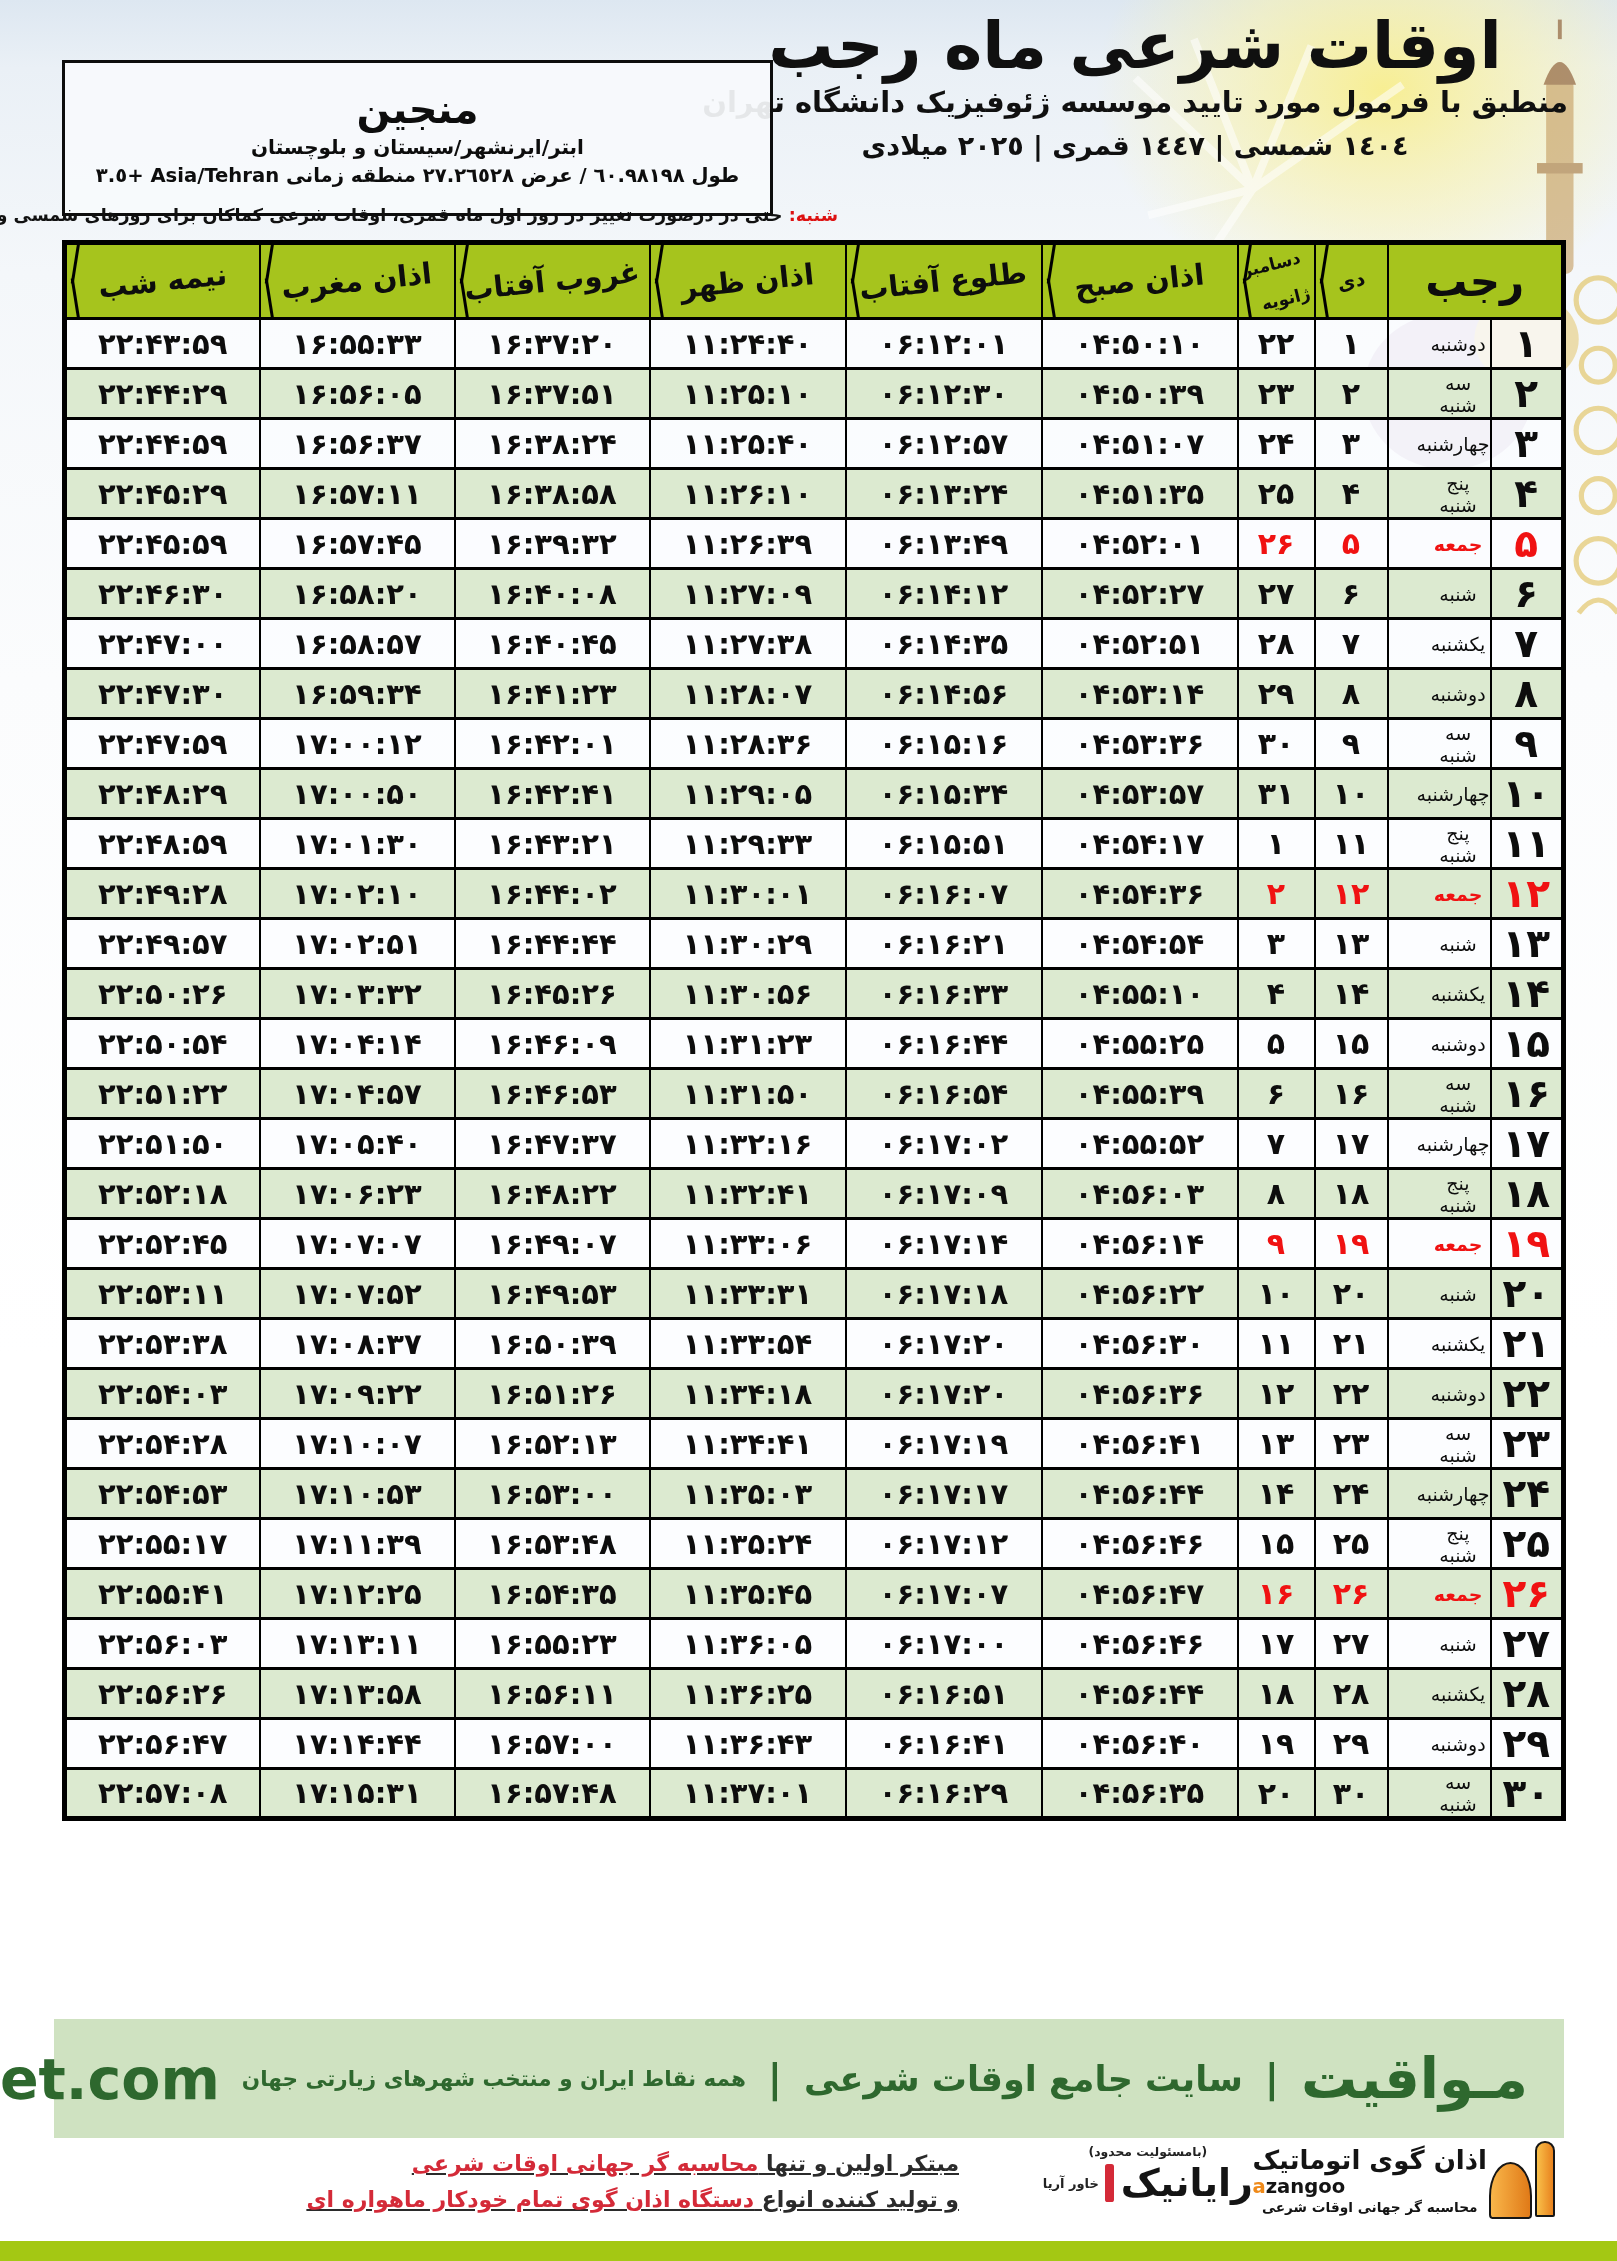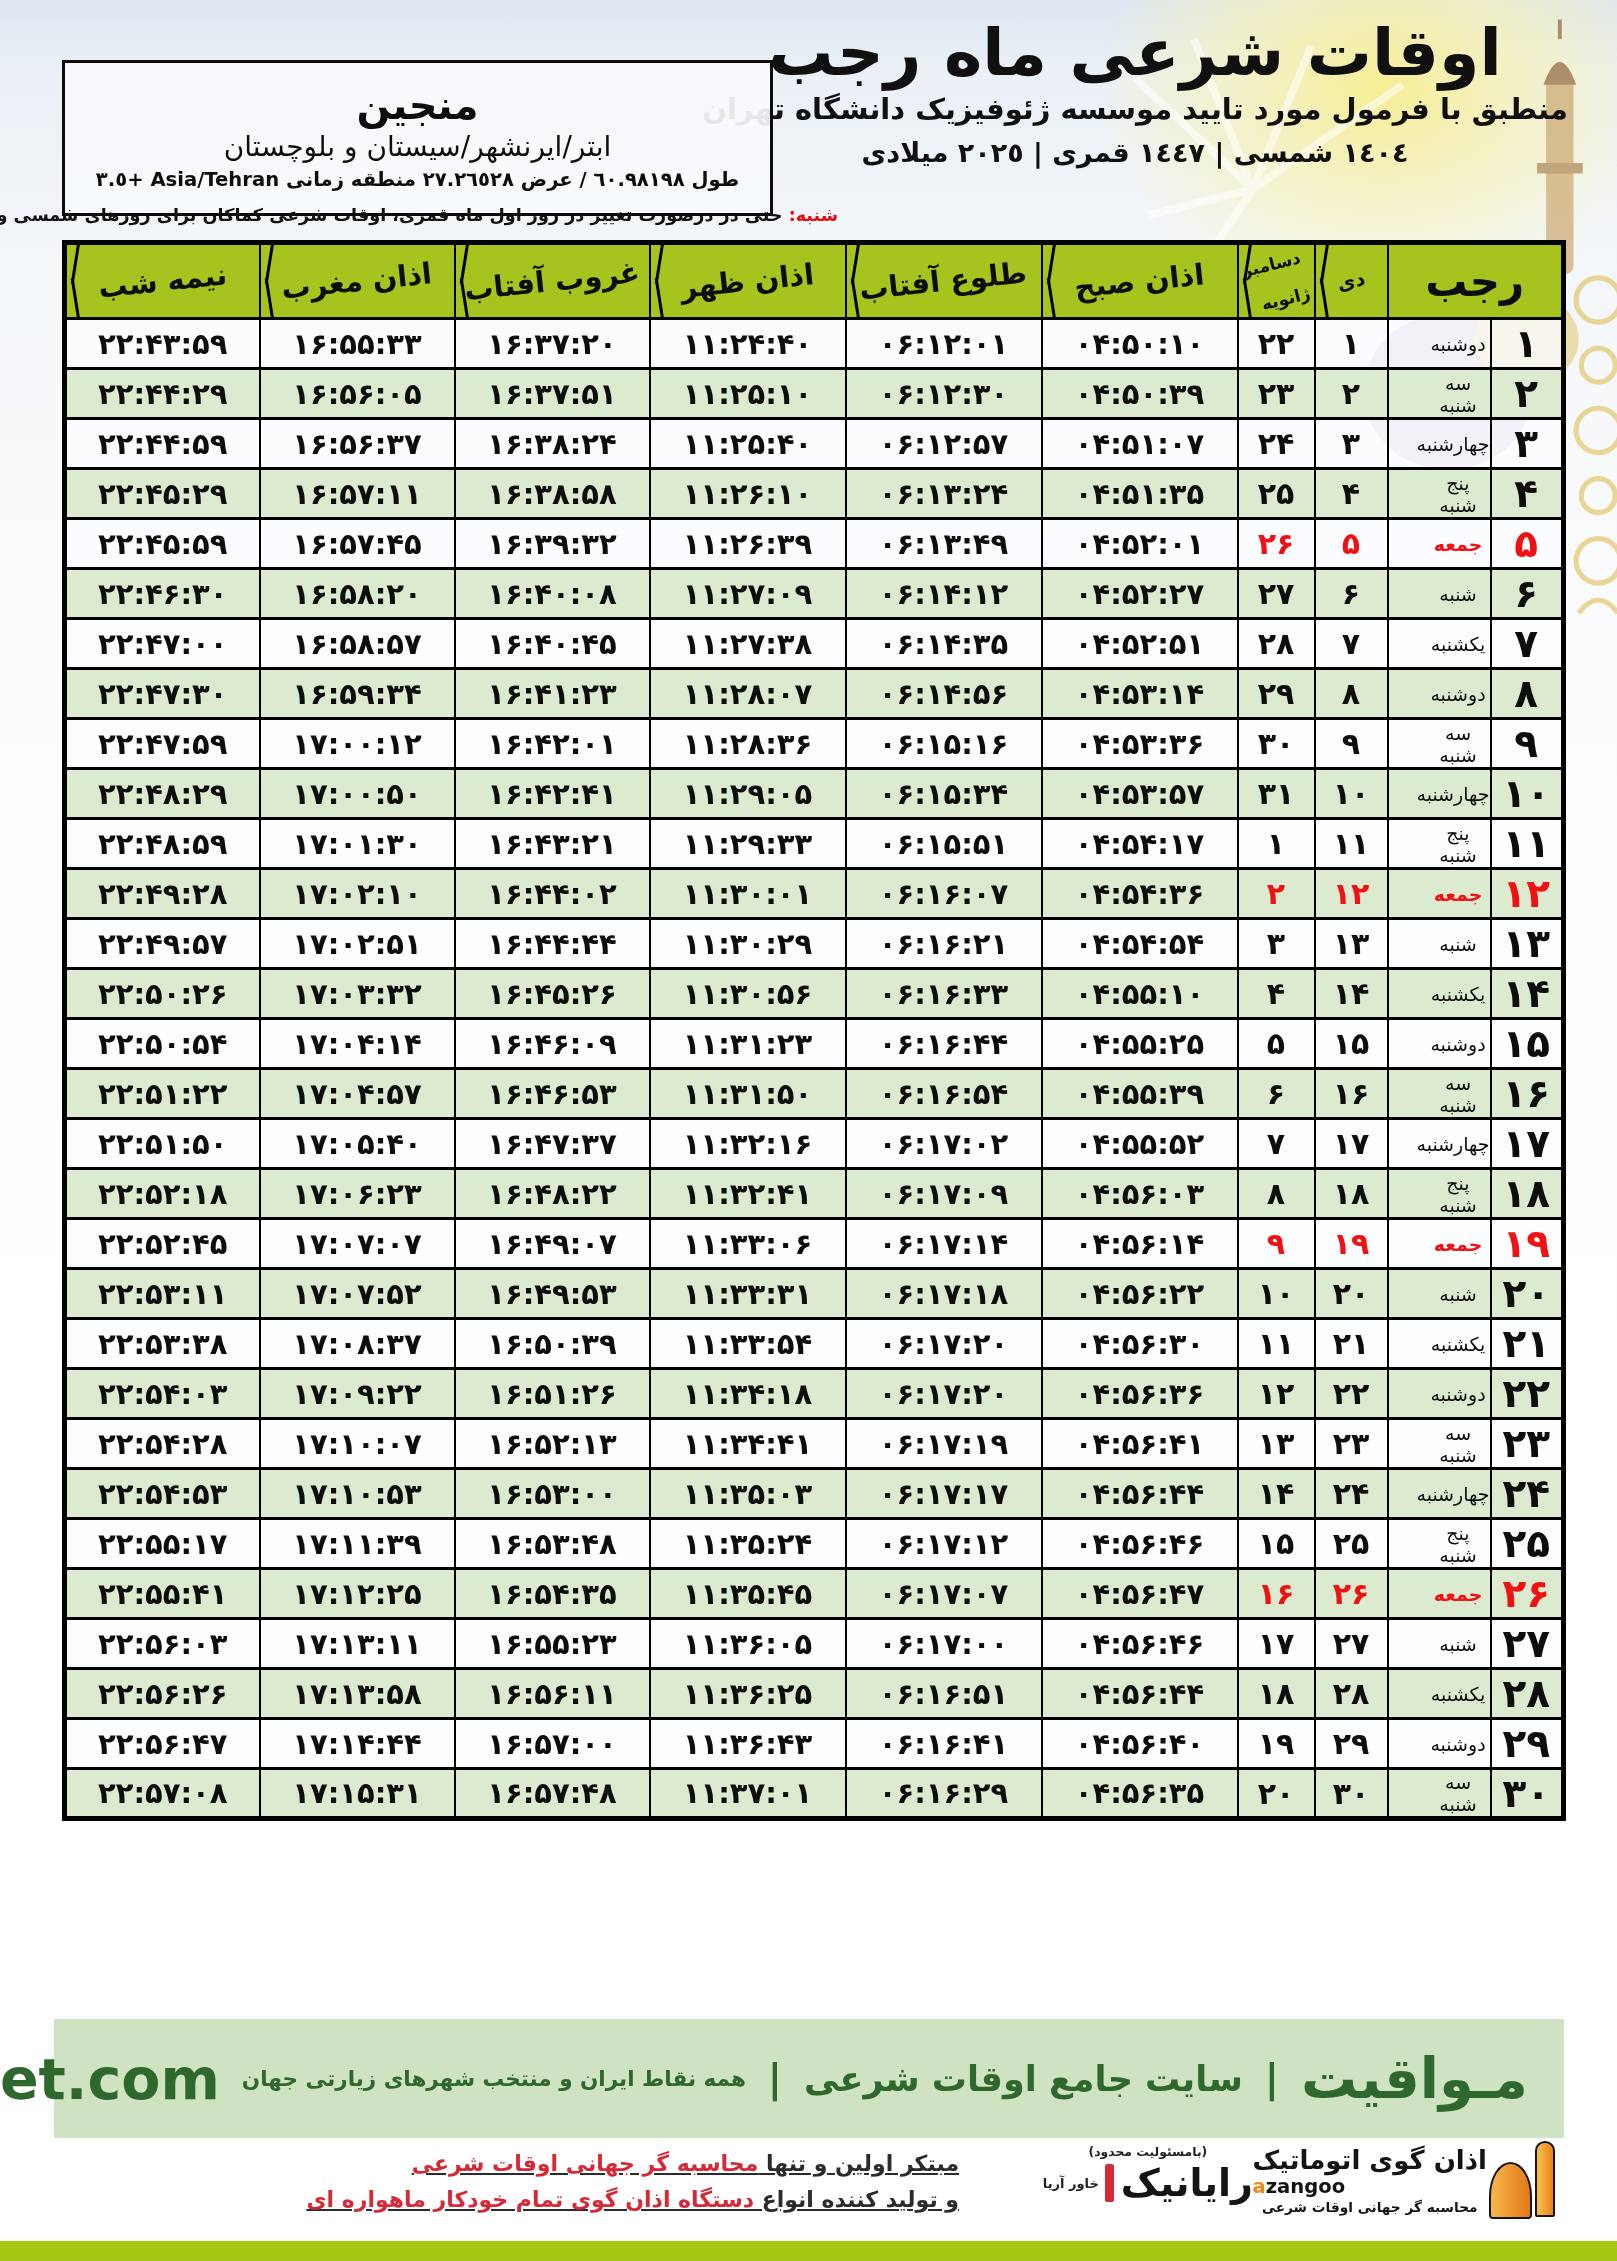--- a/index.html
+++ b/index.html
@@ -9,33 +9,33 @@
     background:#fff;
   }
   .page {
     position:relative; width:1618px; height:2261px; overflow:hidden;
     background: linear-gradient(180deg,#dde7f1 0%, #eaf0f6 3%, #f4f7fa 12%, #fbfcfd 30%, #ffffff 60%);
   }
   
   .bg-art { position:absolute; top:0; right:0; width:522px; height:750px; z-index:0; }
 
   
-  .title-block { position:absolute; top:17px; right:33px; width:900px; text-align:center; z-index:2; color:#101010; }
+  .title-block { position:absolute; top:10px; right:33px; width:900px; text-align:center; z-index:2; color:#101010; }
   .title-block h1 { font-size:65px; font-weight:bold; line-height:1.12; }
   .subtitle { font-size:29px; font-weight:bold; margin-top:2.6px; white-space:nowrap; }
   .era { font-size:27px; font-weight:bold; margin-top:10.4px; }
 
   .loc-box {
     position:absolute; top:60px; left:62px; width:711px; height:156px; z-index:2;
     border:3.9px solid #0d0d0d; background:rgba(247,250,252,0.92);
     display:flex; flex-direction:column; justify-content:center; align-items:center; gap:5.2px; padding:3.9px 11.7px;
     direction:rtl; color:#0d0d0d;
   }
   .loc-city { font-size:40px; font-weight:bold; line-height:1; }
-  .loc-region { font-size:28px; font-weight:normal;text-align:center; }
+  .loc-region { font-size:20px; font-weight:bold;text-align:center; }
   .loc-coords { font-size:19.6px; font-weight:bold; white-space:nowrap; }
 
   .note { position:absolute; top:205px; left:62px; width:776px; z-index:2; direction:rtl; text-align:right;
           font-size:17.6px; font-weight:bold; white-space:nowrap; color:#111; }
   .note-label { color:#dd1111; }
 
   
   table.pt { position:absolute; top:240px; left:62px; width:1499px; z-index:1;
              border-collapse:collapse; table-layout:fixed; direction:rtl;
              border:5.2px solid #000; }

